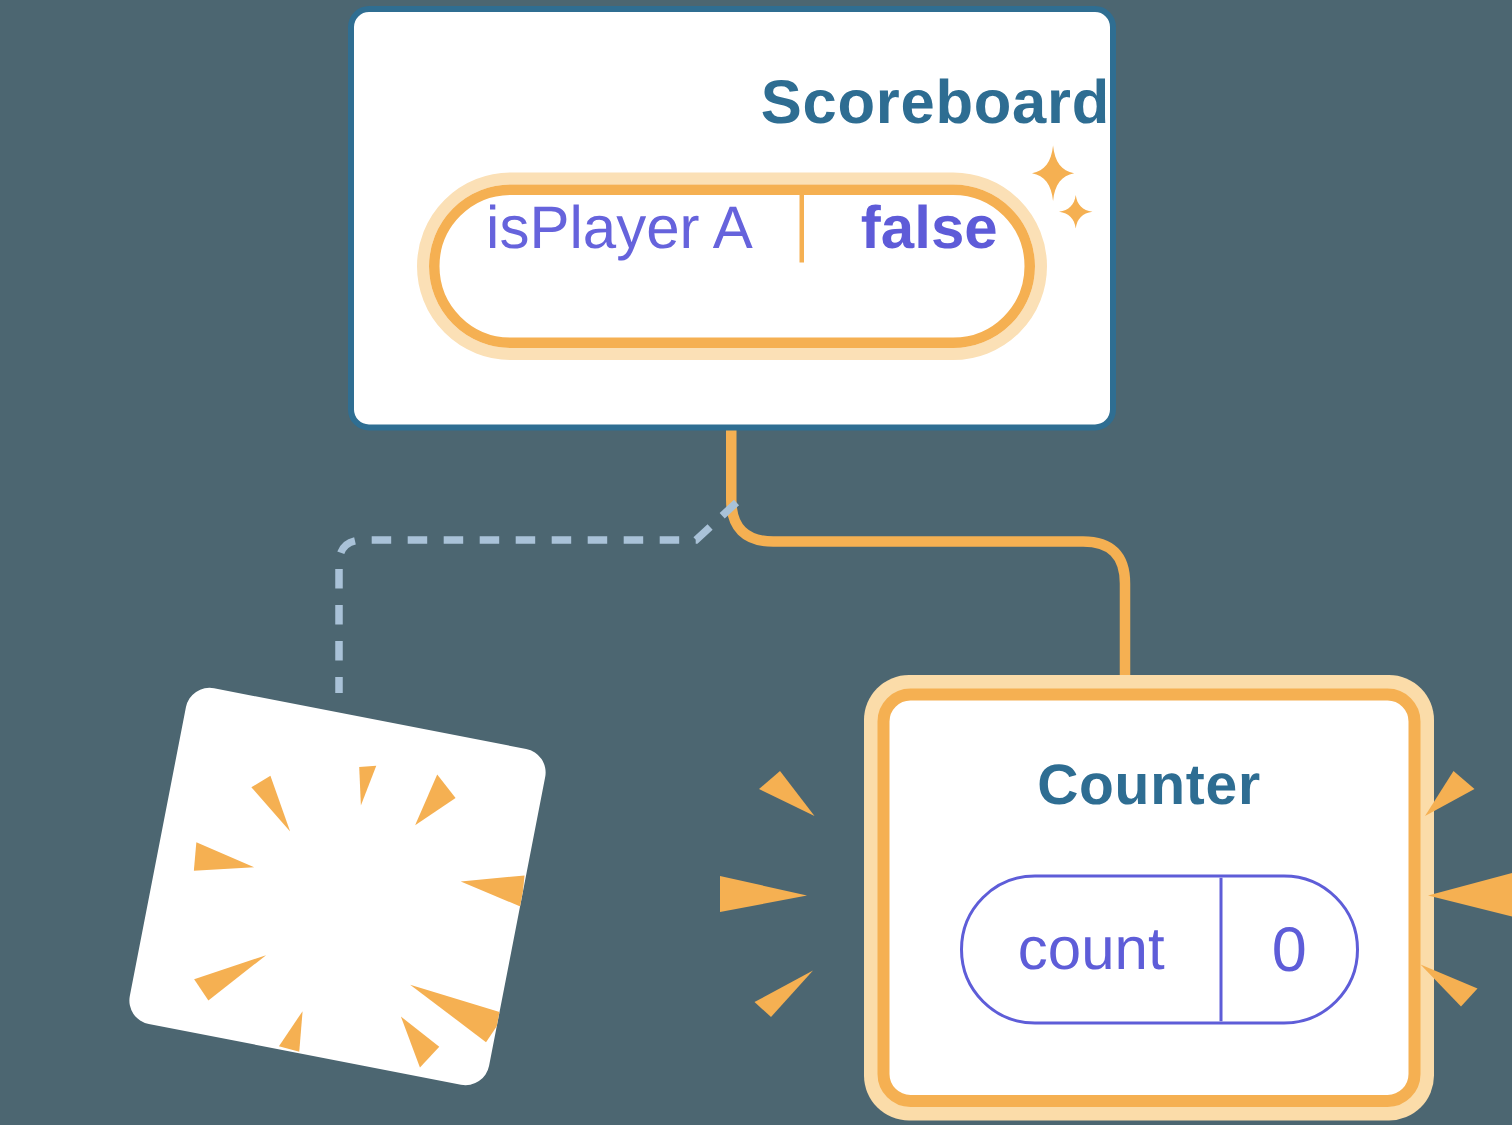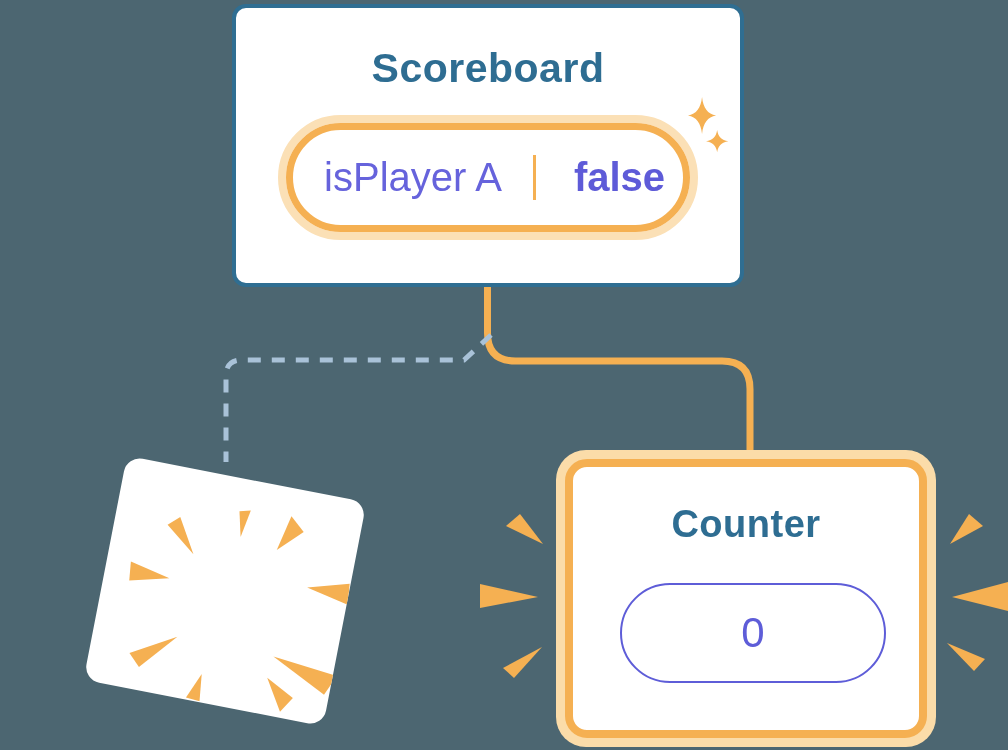--- a/index.html
+++ b/index.html
@@ -12,42 +12,42 @@
   .layer{position:absolute;left:0;top:0;width:1008px;height:750px;pointer-events:none;}
 
   
   .scoreboard-card{
     position:absolute;left:232px;top:4px;width:512px;height:283px;
     box-sizing:border-box;background:#ffffff;
     border:4px solid #2F6E92;border-radius:14px;
   }
   .card-title{
     position:absolute;left:0;top:40px;width:100%;
-    text-align:center;font-size:41px;font-weight:700;color:#2E6D92;
+    text-align:right;font-size:41px;font-weight:700;color:#2E6D92;
     letter-spacing:0.5px;line-height:1;
   }
   .state-pill-outer{
     position:absolute;left:42px;top:107px;width:420px;height:125px;
     box-sizing:border-box;border:8px solid #FBE0B6;border-radius:66px;
   }
   .state-pill-inner{
     width:100%;height:100%;box-sizing:border-box;background:#ffffff;
     border:7px solid #F5B052;border-radius:56px;
-    display:flex;align-items:center;overflow:hidden;
+    display:flex;align-items:flex-start;overflow:hidden;
   }
   .state-pill-inner .pill-cell{
     display:flex;align-items:center;justify-content:center;
     font-size:40px;color:#6663DC;
   }
   .state-pill-inner .pill-cell.name{width:240px;border-right:3px solid #F5B052;}
   .state-pill-inner .pill-cell.value{flex:1;font-weight:700;color:#5E5BD8;padding-left:20px;}
 
   
   .counter-card{
-    position:absolute;left:556px;top:450px;width:380px;height:297px;
+    position:absolute;left:576px;top:450px;width:380px;height:297px;
     box-sizing:border-box;background:#FBDCA9;border-radius:30px;padding:9px;
   }
   .counter-card-inner{
     width:100%;height:100%;box-sizing:border-box;background:#ffffff;
     border:8px solid #F5B052;border-radius:22px;position:relative;
   }
   .counter-title{
     position:absolute;left:0;top:38px;width:100%;
     text-align:center;font-size:38px;font-weight:700;color:#2E6D92;
     letter-spacing:0.5px;line-height:1;
@@ -94,20 +94,21 @@
         <polygon points="209,206 199,222 180,191"></polygon>
         <polygon points="104,226 118,227 115,200"></polygon>
       </g>
     </svg>
   </div>
 
   <div class="counter-card">
     <div class="counter-card-inner">
       <div class="counter-title">Counter</div>
       <div class="count-pill">
+        <div class="pill-cell name">count</div>
         <div class="pill-cell value">0</div>
       </div>
     </div>
   </div>
 
   <div class="scoreboard-card">
     <div class="card-title">Scoreboard</div>
     <div class="state-pill-outer">
       <div class="state-pill-inner">
         <div class="pill-cell name">isPlayer A</div>

